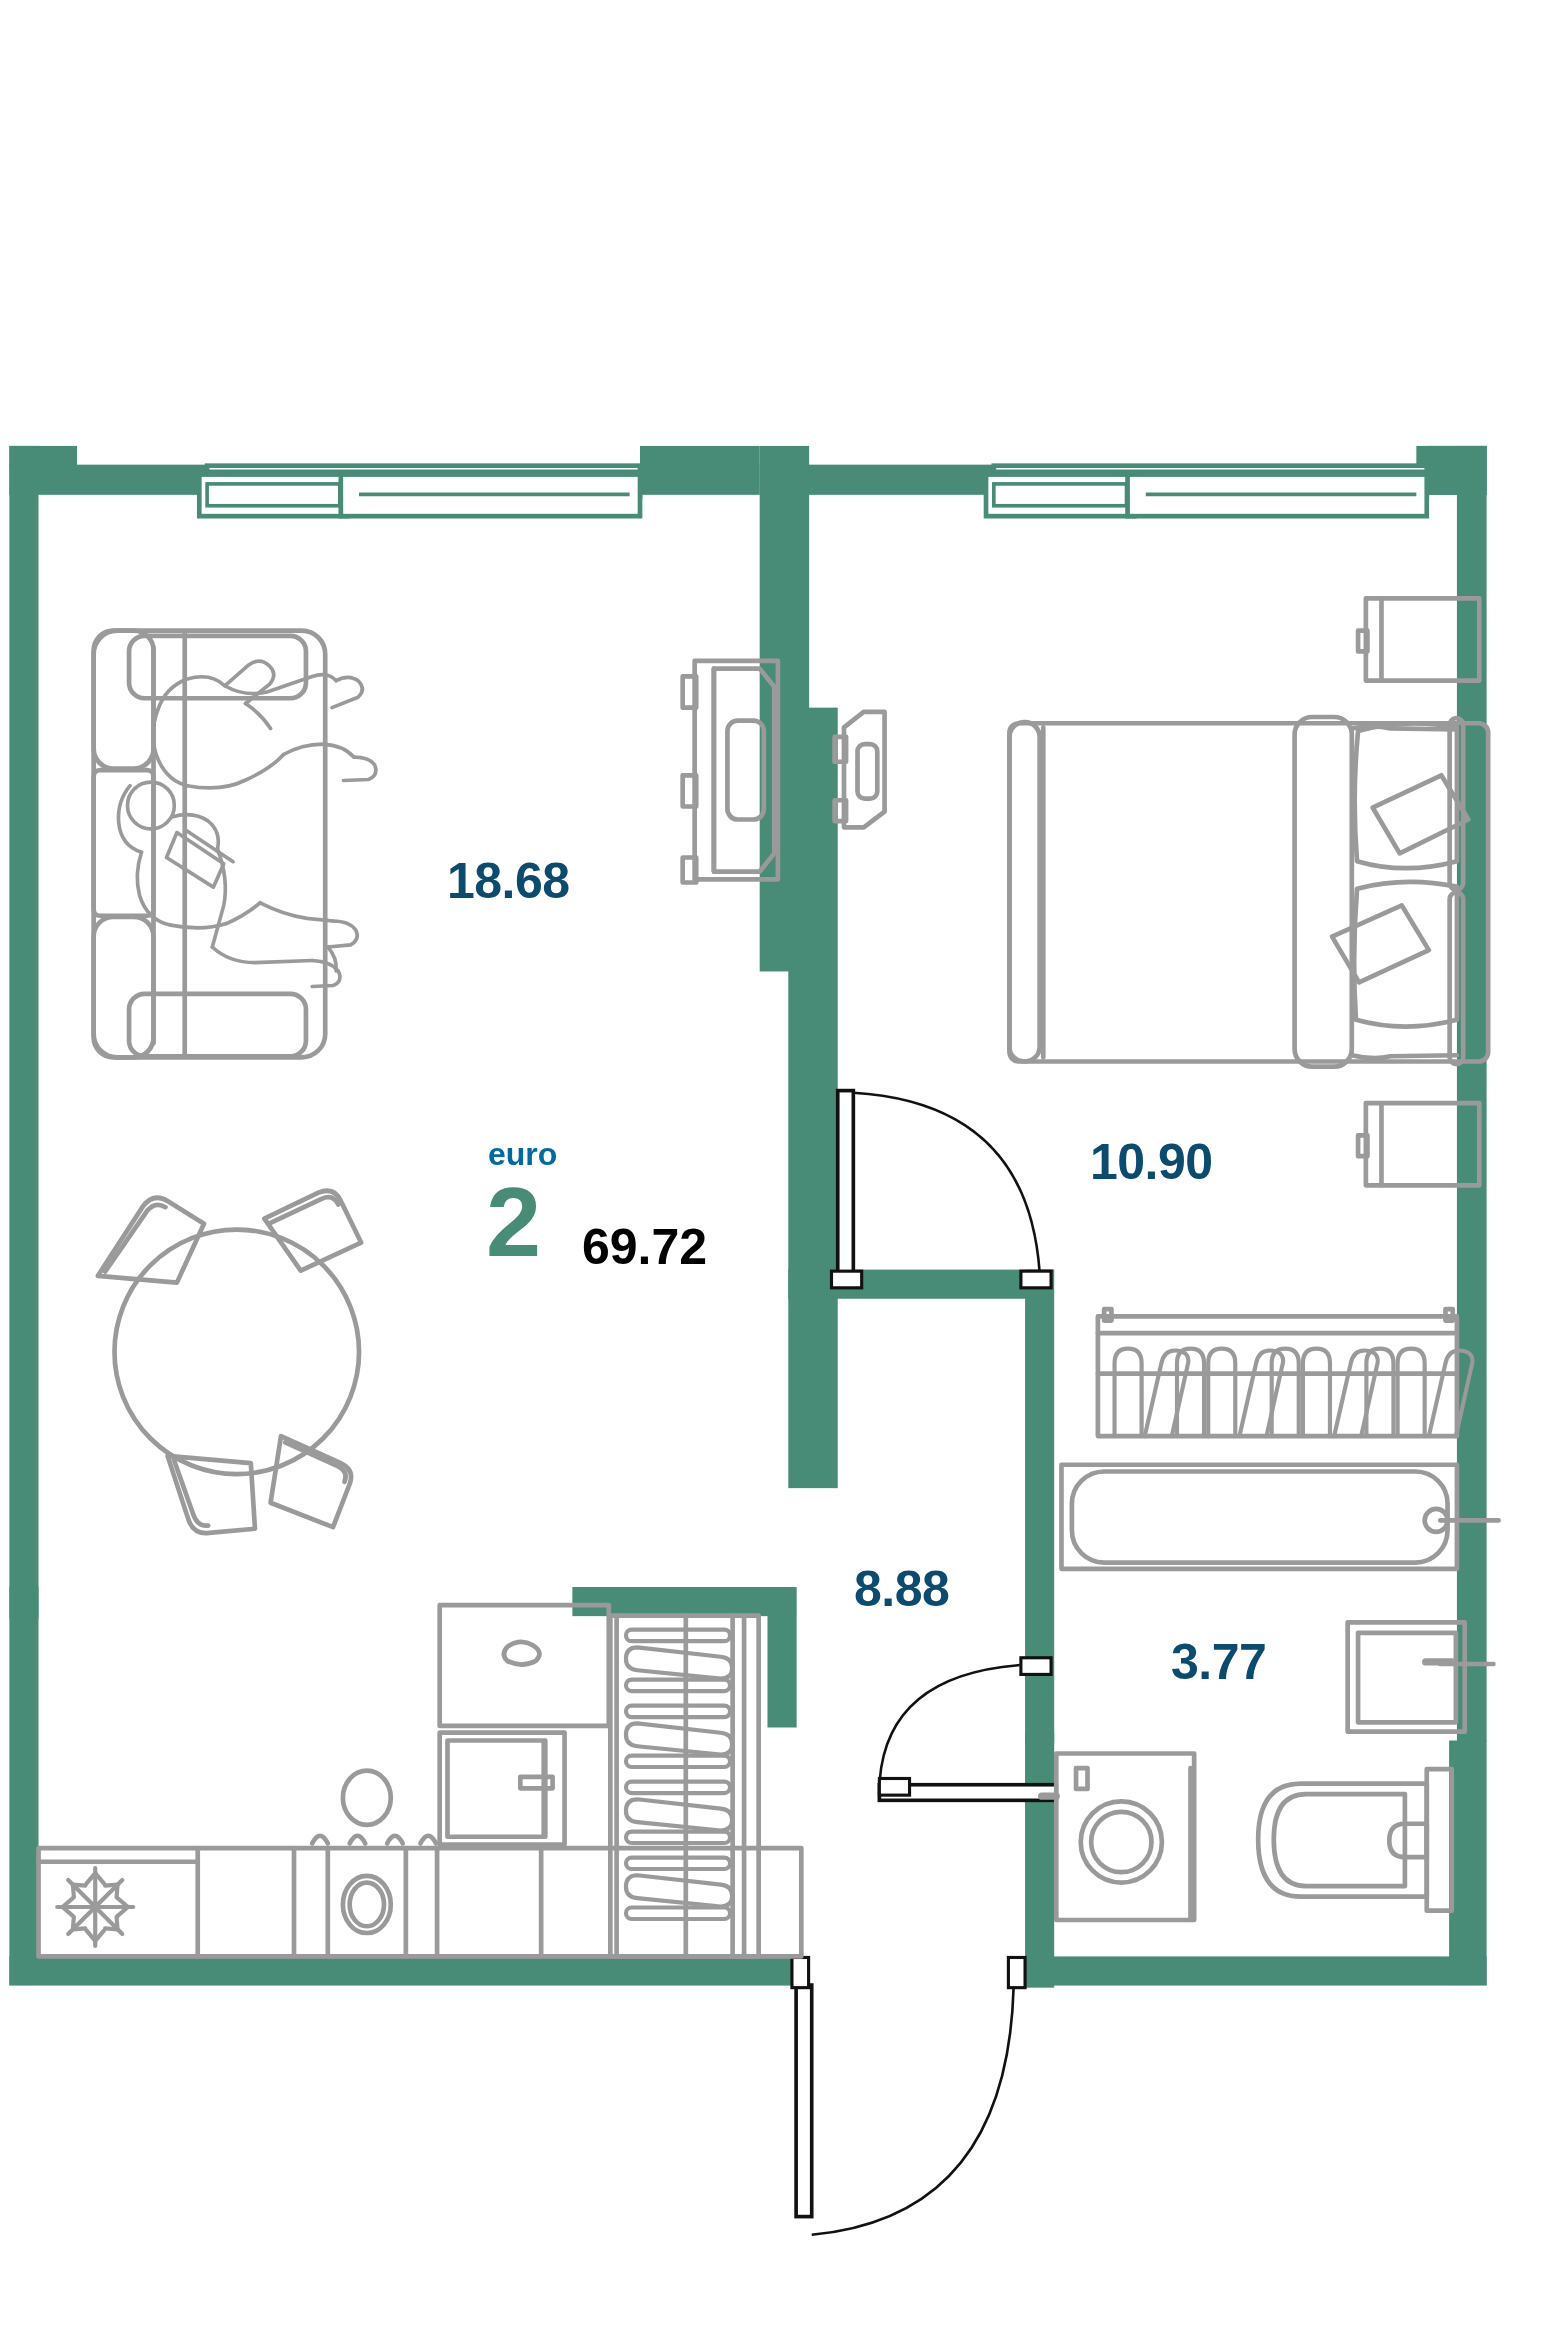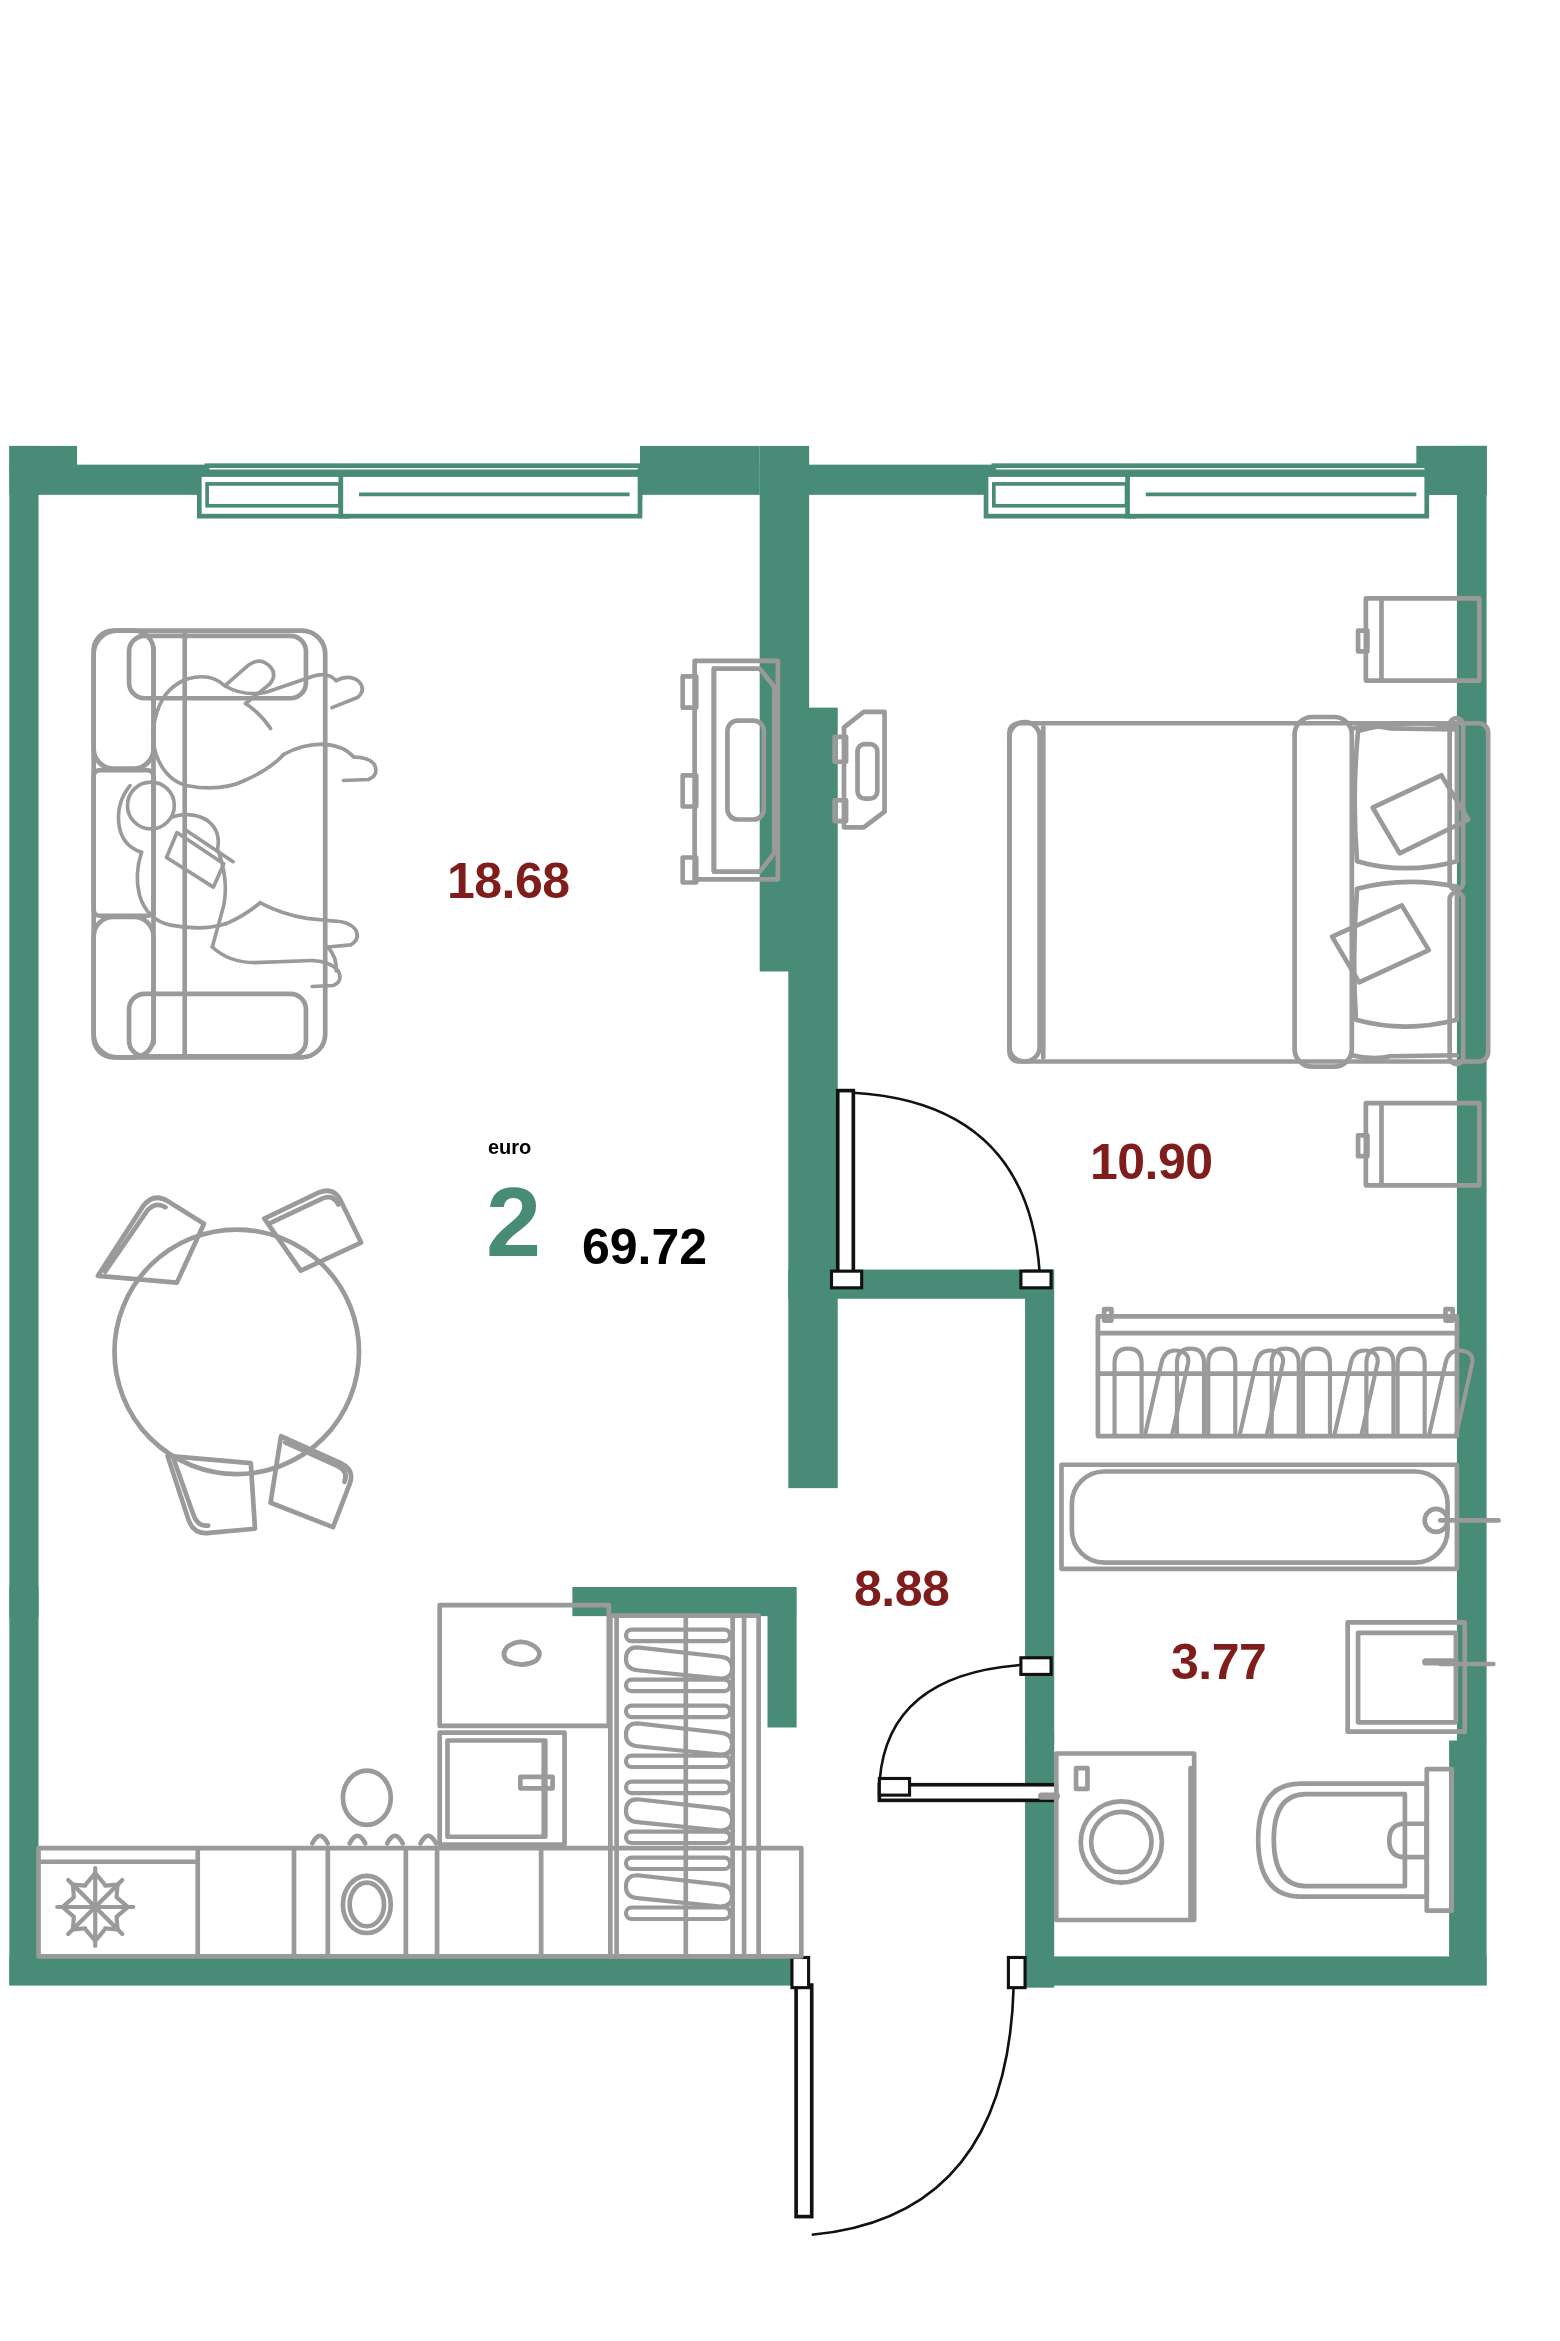--- a/index.html
+++ b/index.html
@@ -15,30 +15,30 @@
     overflow: hidden;
   }
   #plan {
     position: absolute;
     left: 0; top: 0;
     width: 1561px;
     height: 2342px;
   }
   .lbl {
     position: absolute;
-    color: #7f1d1d;
+    color: #0c4a6e;
     font-weight: 700;
     white-space: nowrap;
     font-family: "Liberation Sans", sans-serif;
   }
   .area-lbl { font-size: 50px; letter-spacing: -0.5px; }
   .badge-euro {
     position: absolute;
-    color: #000000;
-    font-size: 20px;
+    color: #0369a1;
+    font-size: 32px;
     font-weight: 700;
     letter-spacing: 0px;
     font-family: "Liberation Sans", sans-serif;
   }
   .badge-num {
     position: absolute;
     color: #488B76;
     font-size: 99px;
     font-weight: 700;
     line-height: 1;

